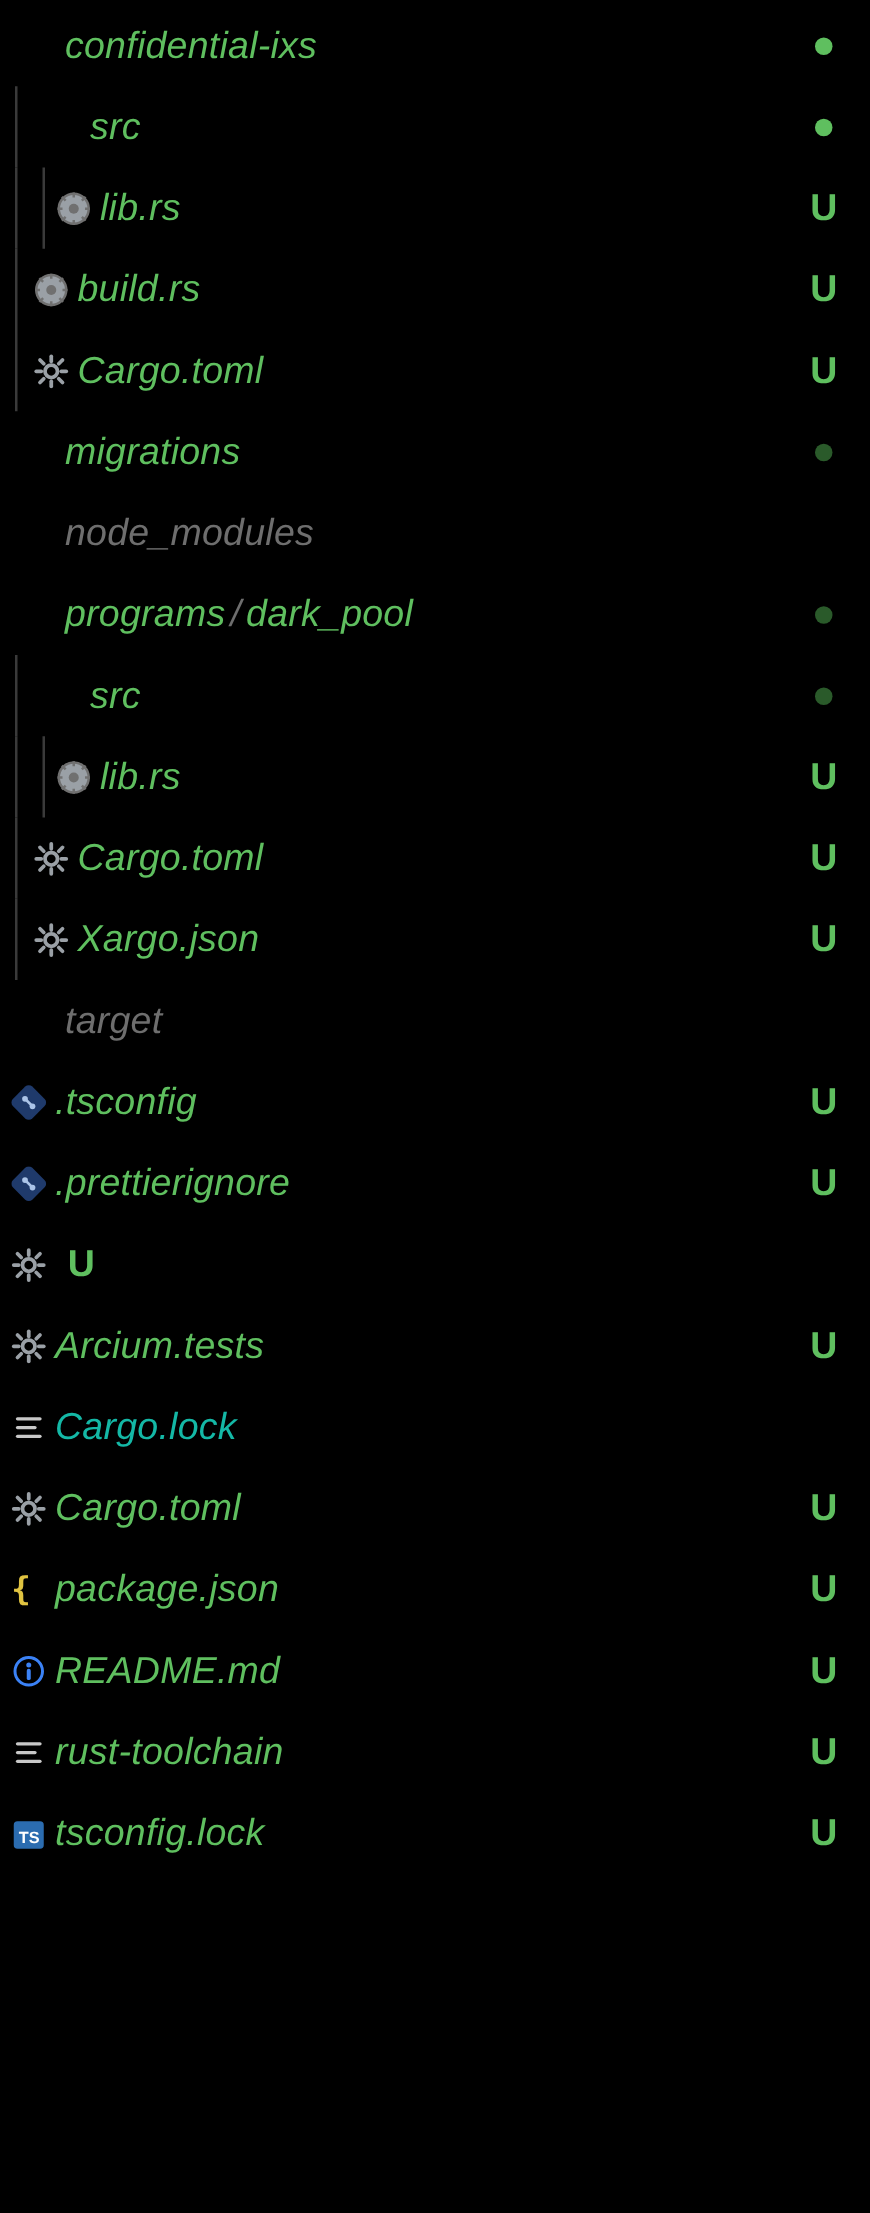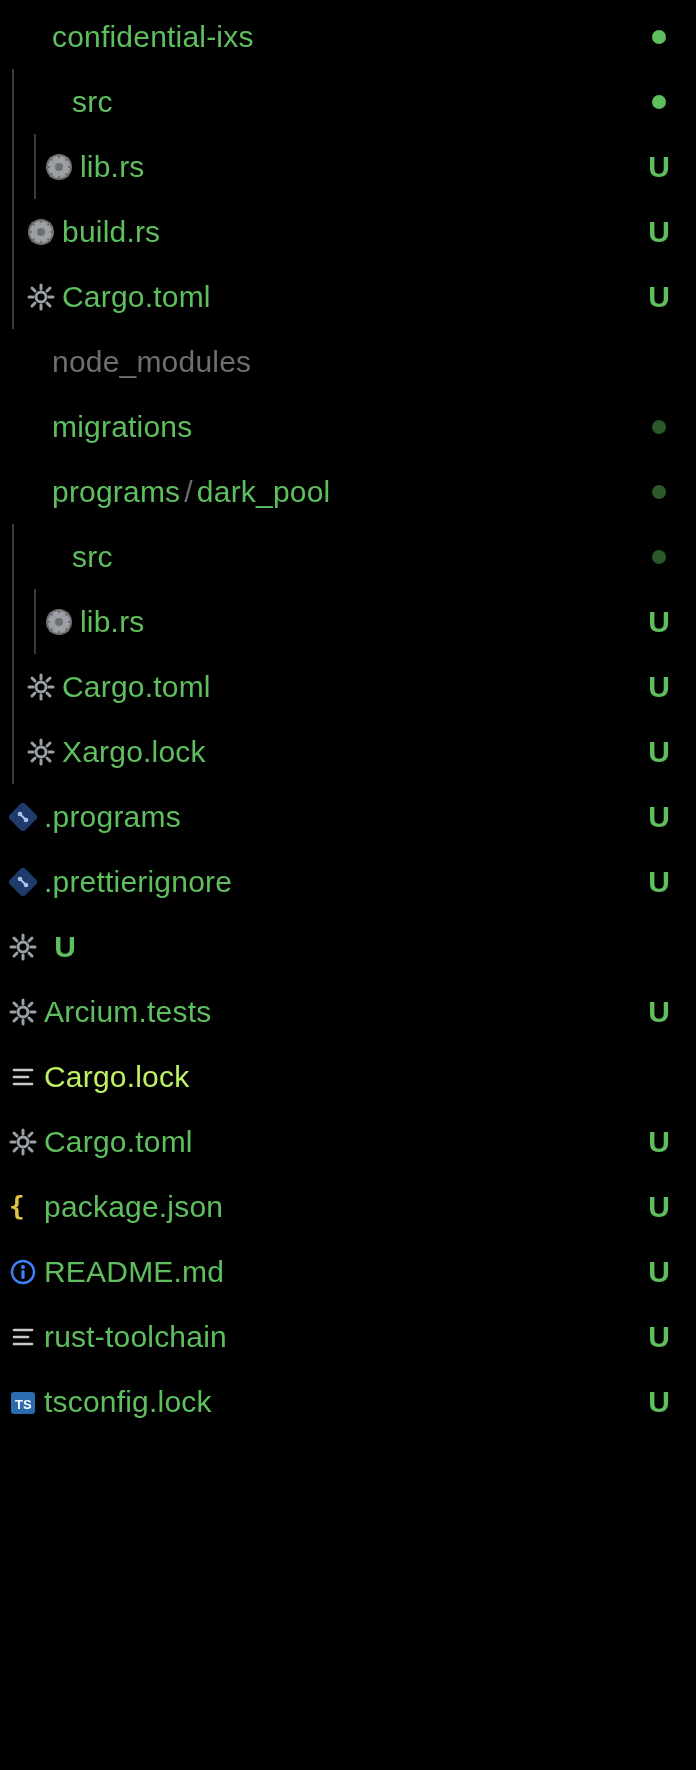--- a/index.html
+++ b/index.html
@@ -36,24 +36,25 @@
     flex-shrink: 0;
   }
   .icon svg { width: 28px; height: 28px; }
   .label {
     flex: 1 1 auto;
     white-space: nowrap;
     overflow: hidden;
     text-overflow: ellipsis;
     letter-spacing: 0.2px;
     padding-left: 2px;
+    font-style: italic;
   }
   .label.green { color: #5fbf5f; }
   .label.dim   { color: #6e6e6e; }
-  .label.white { color: #bef264; }
+  .label.white { color: #14b8a6; }
   .label .sep  { color: #6e6e6e; padding: 0 4px; }
   .status {
     width: 60px;
     flex-shrink: 0;
     display: flex;
     align-items: center;
     justify-content: center;
     padding-right: 14px;
   }
   .status .u {
@@ -229,35 +230,35 @@
       </span>
   </div>
 
   <div class="row">
     <div class="indent" style="width:12px"></div>
     <span class="twisty">
         <svg viewBox="0 0 24 24">
           <use href="#chev-right"></use>
         </svg>
       </span>
+    <span class="label green">migrations</span>
+    <span class="status">
+        <span class="dot dark"></span>
+      </span>
+  </div>
+
+  <div class="row">
+    <div class="indent" style="width:12px"></div>
+    <span class="twisty">
+        <svg viewBox="0 0 24 24">
+          <use href="#chev-right"></use>
+        </svg>
+      </span>
     <span class="label dim">node_modules</span>
     <span class="status"></span>
-  </div>
-
-  <div class="row">
-    <div class="indent" style="width:12px"></div>
-    <span class="twisty">
-        <svg viewBox="0 0 24 24">
-          <use href="#chev-right"></use>
-        </svg>
-      </span>
-    <span class="label green">migrations</span>
-    <span class="status">
-        <span class="dot dark"></span>
-      </span>
   </div>
 
   <div class="row">
     <div class="indent" style="width:12px"></div>
     <span class="twisty">
         <svg viewBox="0 0 24 24">
           <use href="#chev-down"></use>
         </svg>
       </span>
     <span class="label green">
@@ -317,36 +318,46 @@
 
   <div class="row">
     <div class="indent" style="width:12px"></div>
     <div class="guide"></div>
     <div class="indent" style="width:8px"></div>
     <span class="icon">
         <svg viewBox="0 0 28 28">
           <use href="#gear"></use>
         </svg>
       </span>
-    <span class="label green">Xargo.lock</span>
-    <span class="status">
-        <span class="u">U</span>
-      </span>
-  </div>
-
+    <span class="label green">Xargo.json</span>
+    <span class="status">
+        <span class="u">U</span>
+      </span>
+  </div>
+
+  <div class="row">
+    <div class="indent" style="width:12px"></div>
+    <span class="twisty">
+        <svg viewBox="0 0 24 24">
+          <use href="#chev-right"></use>
+        </svg>
+      </span>
+    <span class="label dim">target</span>
+    <span class="status"></span>
+  </div>
 
 
   <div class="row">
     <div class="indent" style="width:4px"></div>
     <span class="icon">
         <svg viewBox="0 0 28 28">
           <use href="#git"></use>
         </svg>
       </span>
-    <span class="label green">.programs</span>
+    <span class="label green">.tsconfig</span>
     <span class="status">
         <span class="u">U</span>
       </span>
   </div>
 
   <div class="row">
     <div class="indent" style="width:4px"></div>
     <span class="icon">
         <svg viewBox="0 0 28 28">
           <use href="#git"></use>

